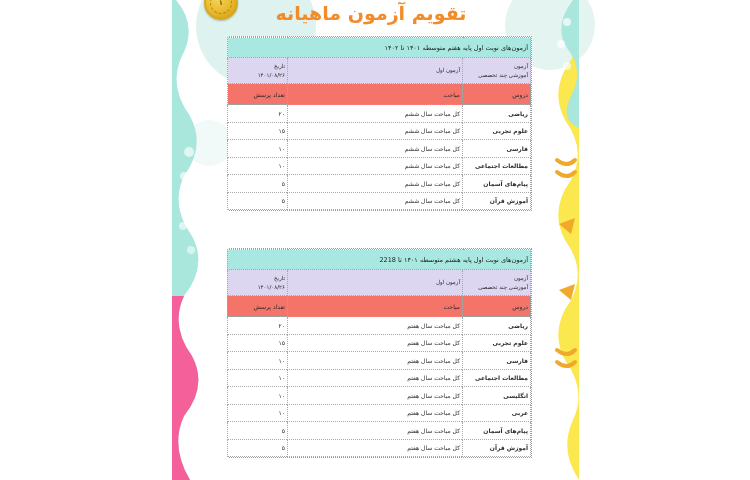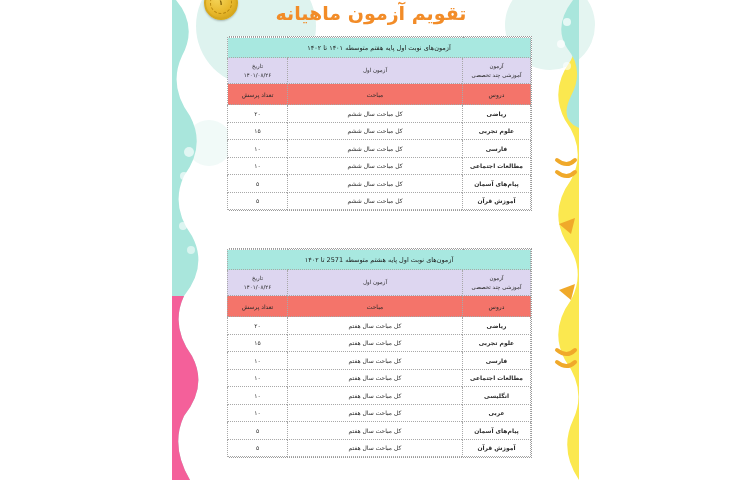--- a/index.html
+++ b/index.html
@@ -77,21 +77,20 @@
   .tbl-2 { top: 248px; }
 
   table.exam {
     width: 100%;
     border-collapse: collapse;
     table-layout: fixed;
     direction: rtl;
   }
   table.exam td, table.exam th {
     border: 1px dotted #a8a8a8;
-    text-align: center;
     vertical-align: middle;
     font-weight: normal;
     padding: 0 2px;
   }
 
   .band-title td {
     background: #a8e8e0;
     height: 20px;
     font-size: 6.5px;
     color: #1c1c1c;
@@ -242,21 +241,21 @@
 
   <div class="table-wrap tbl-2">
     <table class="exam">
       <colgroup>
         <col class="col-subject">
           <col class="col-topic">
           <col class="col-count">
       </colgroup>
       <tbody>
         <tr class="band-title">
-          <td colspan="3">آزمون‌های نوبت اول پایه هشتم متوسطه 2571 تا ۱۴۰۲</td>
+          <td colspan="3">آزمون‌های نوبت اول پایه هشتم متوسطه ۱۴۰۱ تا 2218</td>
         </tr>
         <tr class="band-sub">
           <td class="two-line">
             <span>آزمون</span>
             <span>آموزشی چند تخصصی</span>
           </td>
           <td>آزمون اول</td>
           <td class="two-line">
             <span>تاریخ</span>
             <span>۱۴۰۱/۰۸/۲۶</span>

